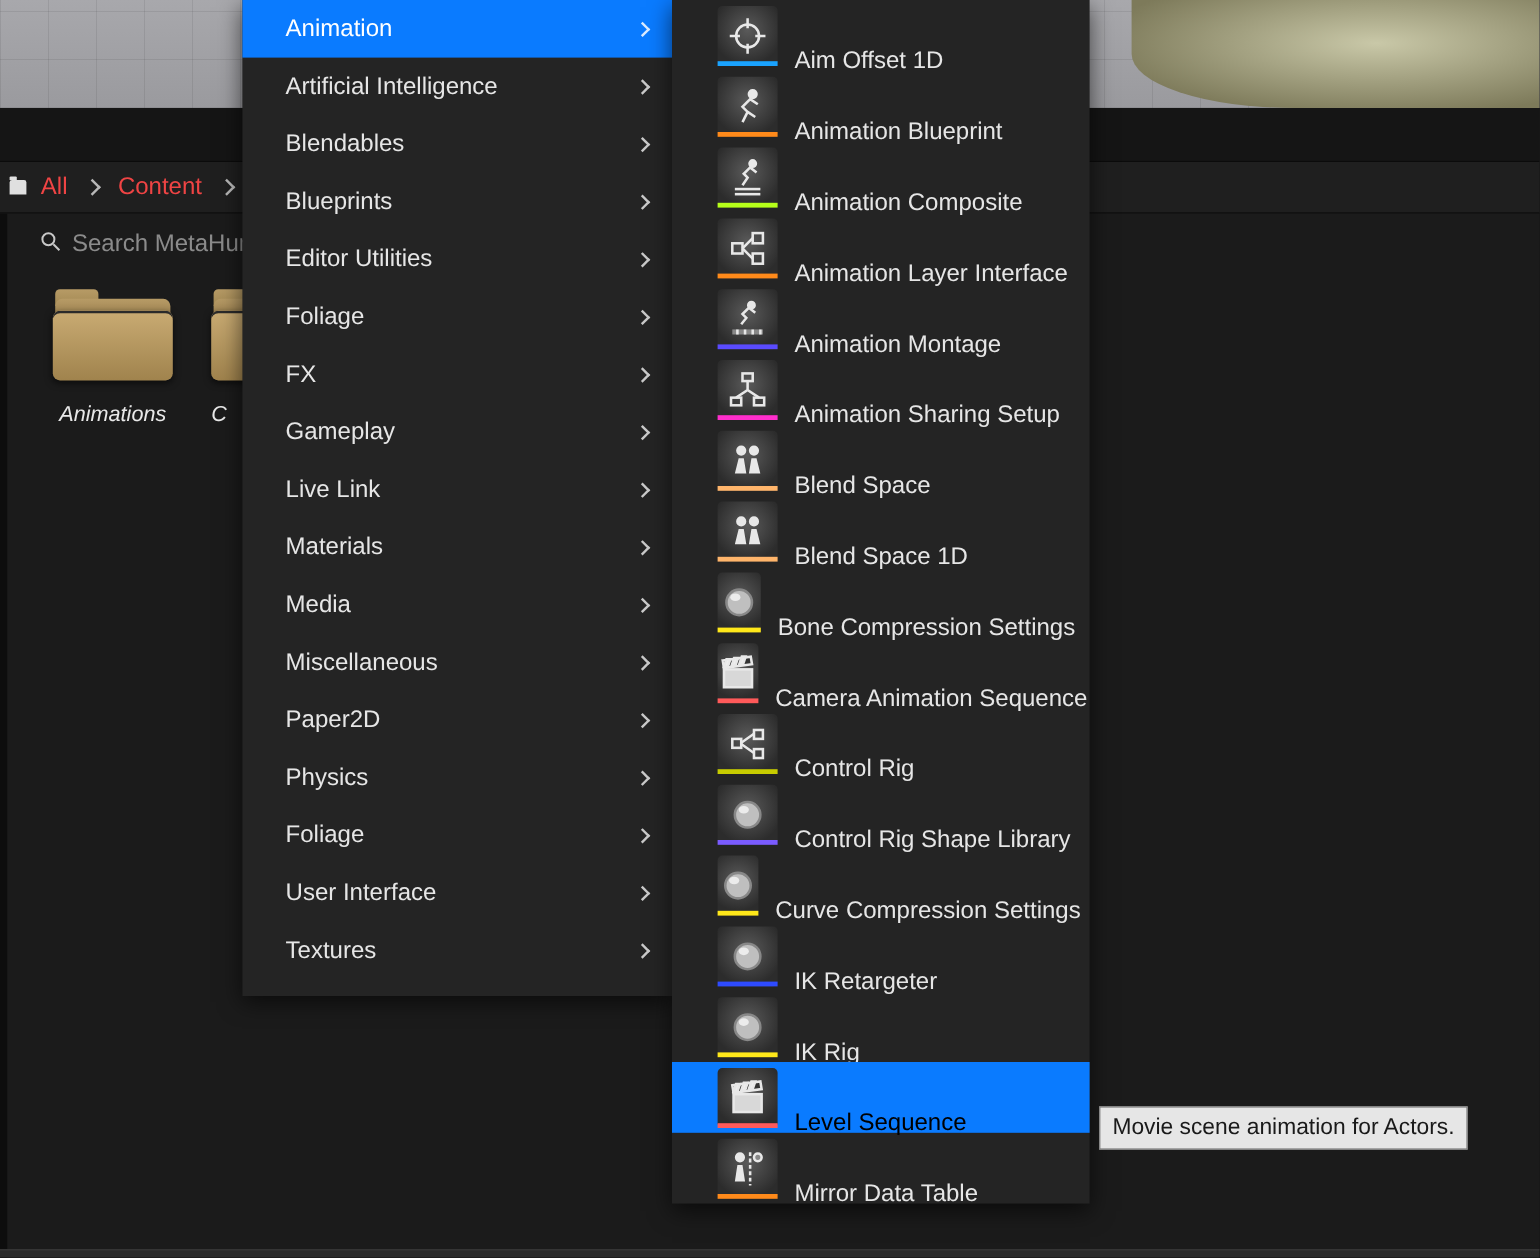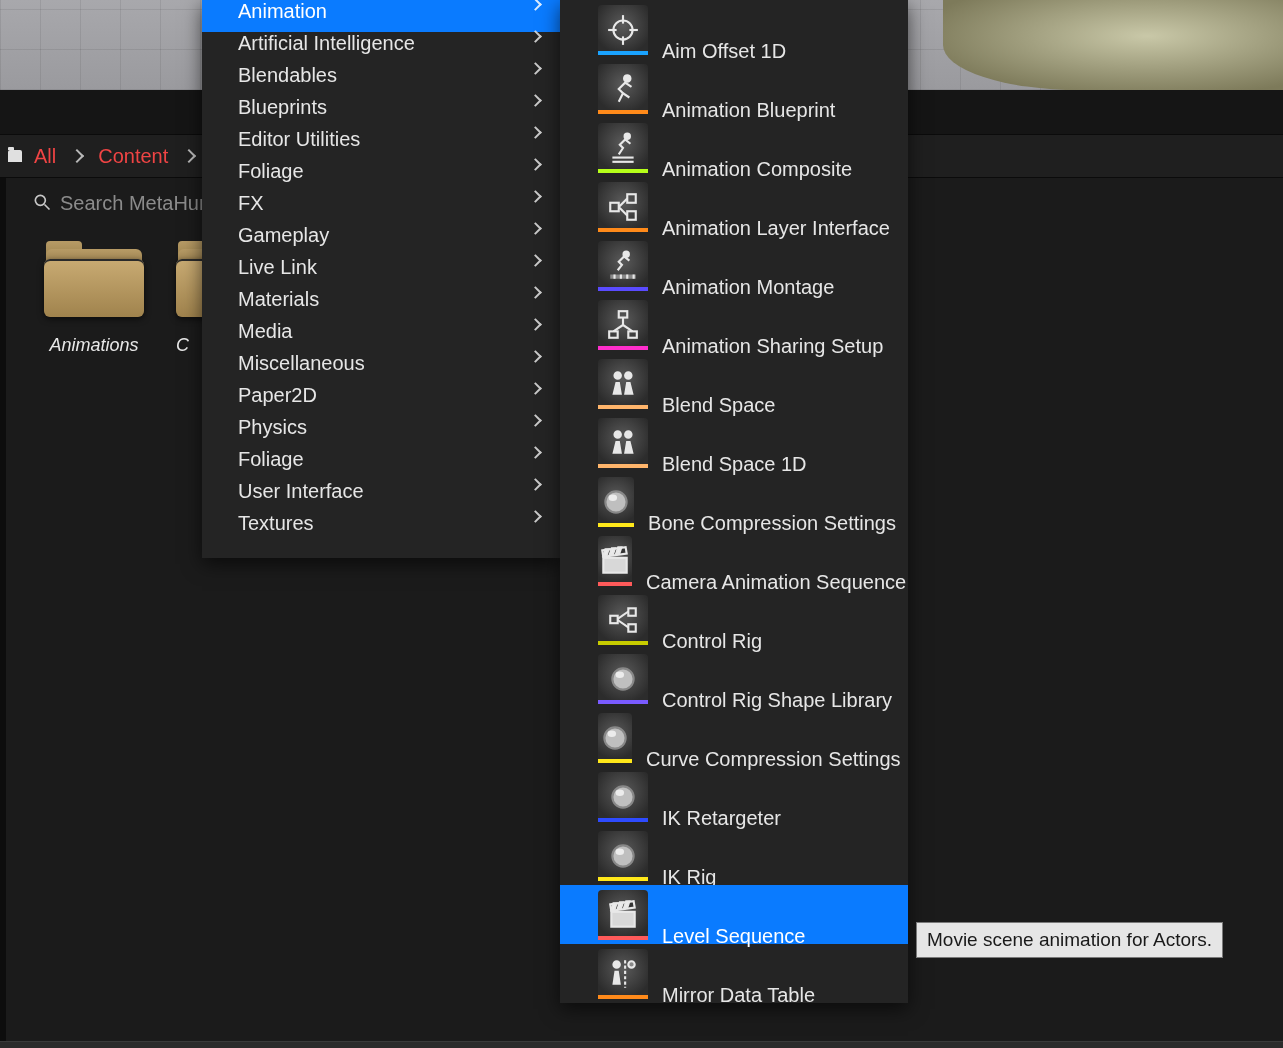--- a/index.html
+++ b/index.html
@@ -109,22 +109,22 @@
 
   
   .menu-left {
     position:absolute; top:0; left:202px; width:358px;
     background:#242424;
     box-shadow:0 6px 18px rgba(0,0,0,0.6);
     padding-bottom:14px;
     z-index:30;
   }
   .menu-left .item{
-    display:flex; align-items:flex-start; justify-content:space-between;
-    height:32px; padding:0 20px 0 36px;
+    display:flex; align-items:center; justify-content:space-between;
+    height:48px; padding:0 20px 0 36px;
     font-size:20px; color:#e6e6e6;
   }
   .menu-left .item.selected{
     background:#0a7bff; color:#fff;
   }
   .menu-left .chev{
     width:9px; height:9px; border-right:2px solid currentColor; border-top:2px solid currentColor;
     transform:rotate(45deg);
     opacity:0.85;
   }
@@ -135,21 +135,21 @@
     background:#242424;
     box-shadow:0 6px 18px rgba(0,0,0,0.6);
     z-index:31;
     padding-bottom:0;
   }
   .sub-item{
     display:flex; align-items:center; gap:14px;
     height:59px; padding:0 12px 0 38px;
     font-size:20px; color:#e6e6e6; position:relative;
   }
-  .sub-item.selected{ background:#0a7bff; color:#ffffff; }
+  .sub-item.selected{ background:#0a7bff; color:#000000; }
   .thumb{
     width:50px; height:50px; position:relative;
     display:flex; align-items:center; justify-content:center;
     background:radial-gradient(circle at 50% 40%, #5a5a5a, #2c2c2c 75%);
     border-radius:4px;
   }
   .thumb .stripe{
     position:absolute; left:0; right:0; bottom:0; height:4px;
   }
   .thumb svg{ width:34px; height:34px; }

